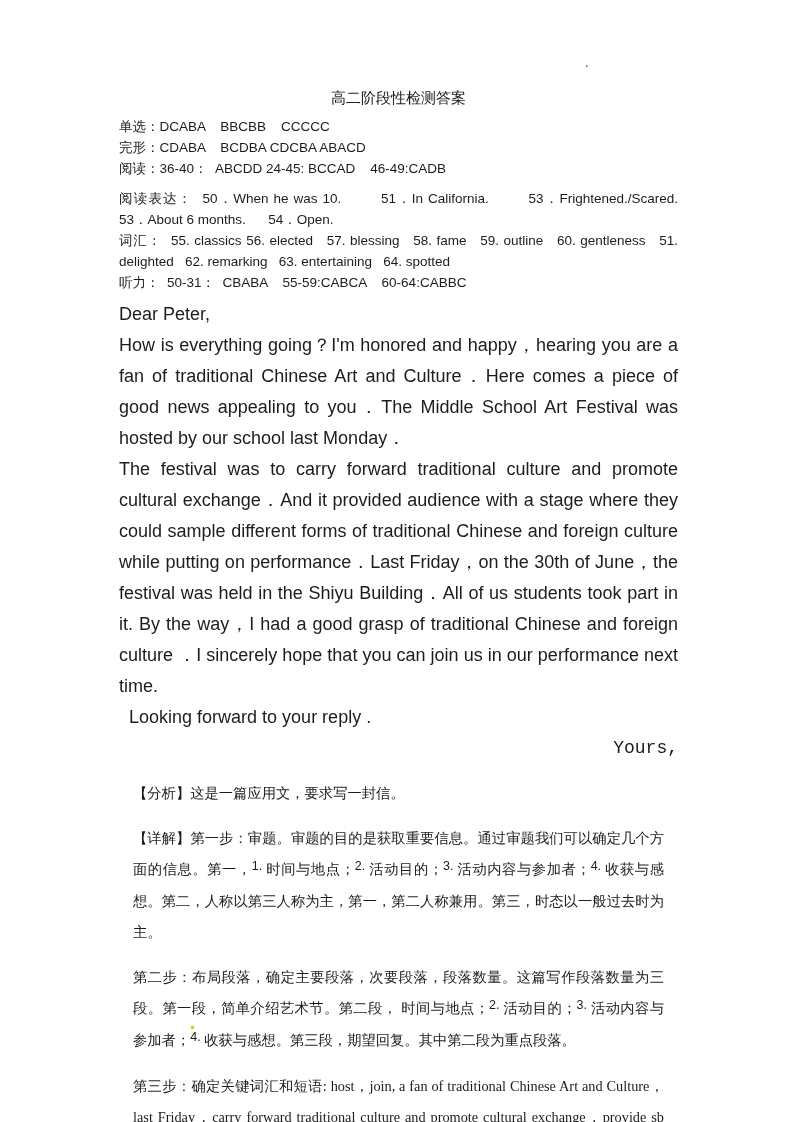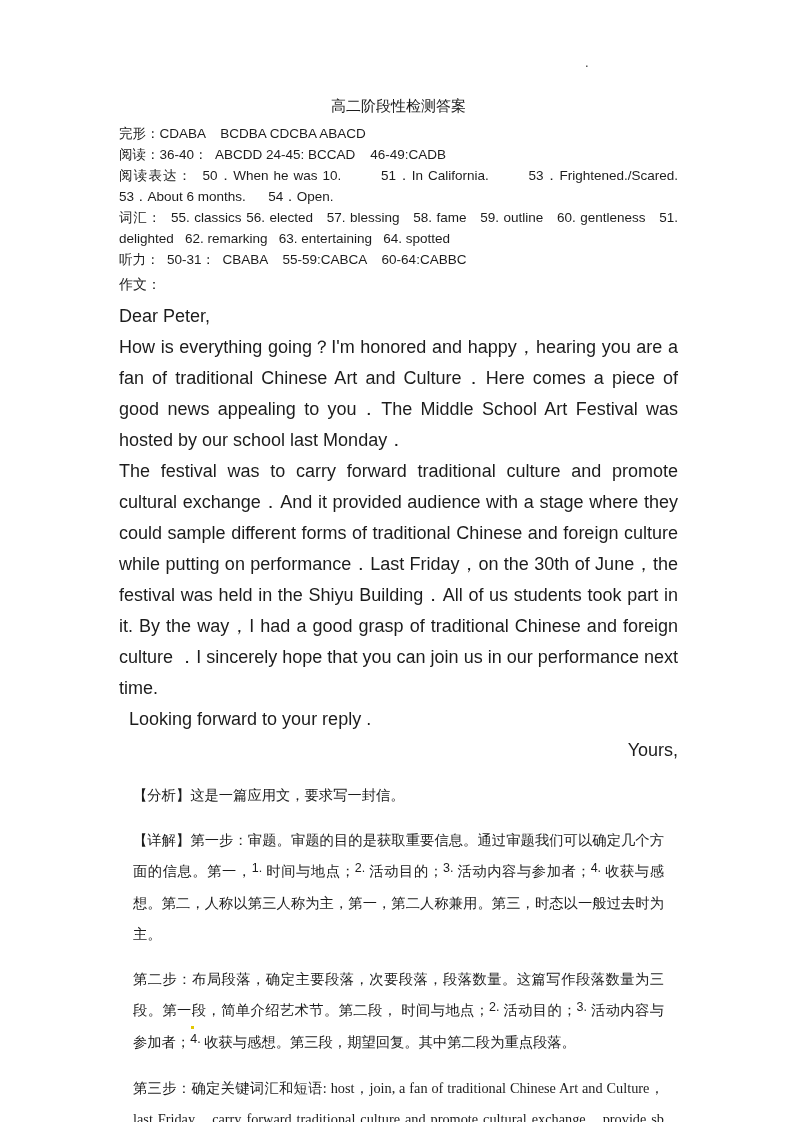--- a/index.html
+++ b/index.html
@@ -27,52 +27,54 @@
     left: 585px;
     top: 56px;
     font-size: 13px;
     color: #333;
     line-height: 13px;
   }
   .title {
     font-size: 15px;
     font-weight: 400;
     text-align: center;
-    margin: 7px 0 7px 0;
+    margin: 0 0 7px 0;
     line-height: 21px;
-    font-family: Liberation Sans, sans-serif;
+    font-family: Liberation Serif, serif;
   }
   .answers {
     font-size: 13.5px;
     line-height: 21px;
   }
   .ans-line {
     white-space: pre-wrap;
     text-align: justify;
   }
   .ans-line.stretch {
     text-align-last: justify;
+    margin-top: 9px;
   }
   .essay-label {
     margin-top: 4px;
     font-size: 14px;
   }
   .letter {
     margin-top: 6px;
     font-size: 18px;
     line-height: 31px;
   }
   .letter p {
     margin: 0;
     text-align: justify;
     white-space: pre-wrap;
   }
   .letter p.right {
     text-align: right;
     white-space: normal;
+    font-family: Liberation Mono, monospace;
   }
   .analysis {
     font-size: 14.3px;
     line-height: 31px;
     font-family: "Liberation Serif", serif;
   }
   .analysis p {
     margin: 14px;
     text-align: justify;
   }
@@ -93,27 +95,27 @@
 </head>
 <body>
 
 <div class="page">
 
   <span class="stray-dot">.</span>
 
   <h1 class="title">高二阶段性检测答案</h1>
 
   <div class="answers">
+    <div class="ans-line">单选：DCABA    BBCBB    CCCCC</div>
     <div class="ans-line">完形：CDABA    BCDBA CDCBA ABACD</div>
     <div class="ans-line">阅读：36-40：  ABCDD 24-45: BCCAD    46-49:CADB</div>
     <div class="ans-line stretch">阅读表达：  50．When he was 10.        51．In California.        53．Frightened./Scared.</div>
     <div class="ans-line">53．About 6 months.      54．Open.</div>
     <div class="ans-line">词汇：  55. classics 56. elected   57. blessing   58. fame   59. outline   60. gentleness   51. delighted   62. remarking   63. entertaining   64. spotted</div>
     <div class="ans-line">听力：  50-31：  CBABA    55-59:CABCA    60-64:CABBC</div>
-    <div class="ans-line essay-label">作文：</div>
   </div>
 
   <div class="letter">
     <p>Dear Peter,</p>
     <p>How is everything going？I'm honored and happy，hearing you are a fan of traditional Chinese Art and Culture．Here comes a piece of good news appealing to you．The Middle School Art Festival was hosted by our school last Monday．</p>
     <p>The festival was to carry forward traditional culture and promote cultural exchange．And it provided audience with a stage where they could sample different forms of traditional Chinese and foreign culture while putting on performance．Last Friday，on the 30th of June，the festival was held in the Shiyu Building．All of us students took part in it. By the way，I had a good grasp of traditional Chinese and foreign culture ．I sincerely hope that you can join us in our performance next time.</p>
     <p>  Looking forward to your reply .</p>
     <p class="right">Yours,</p>
   </div>
 

